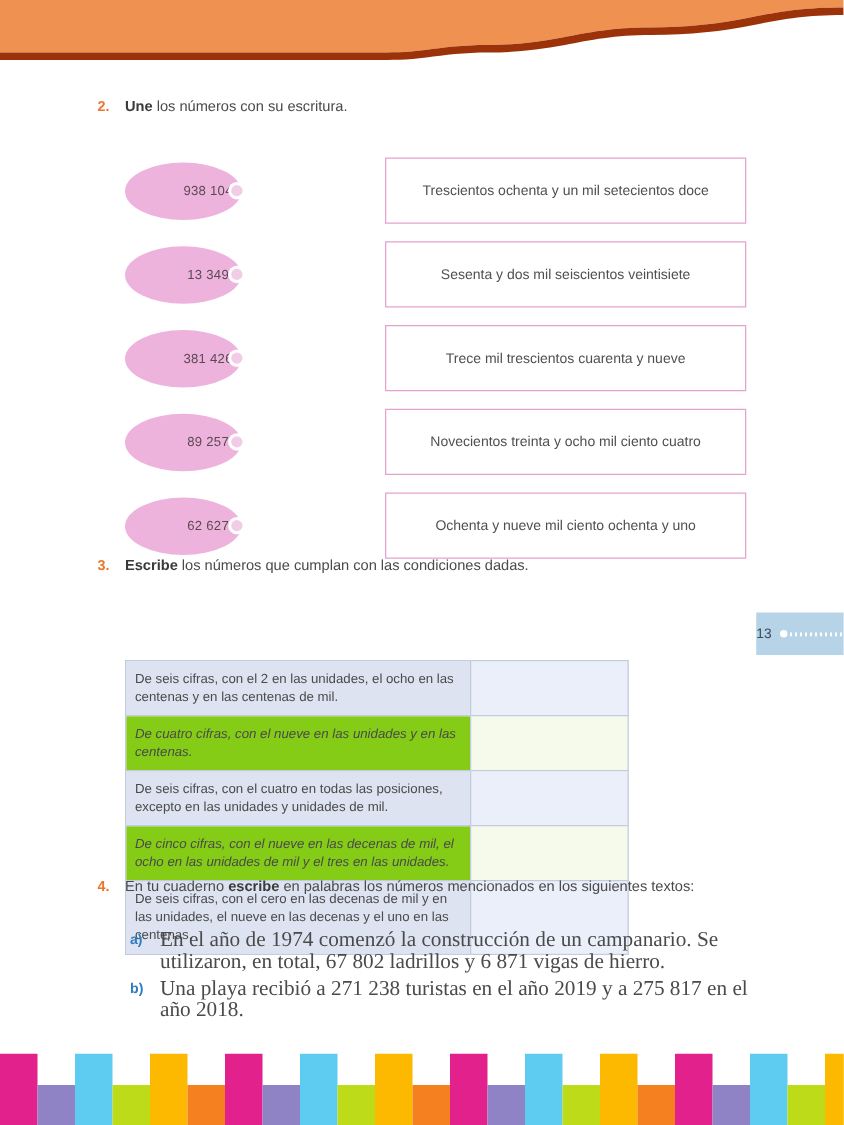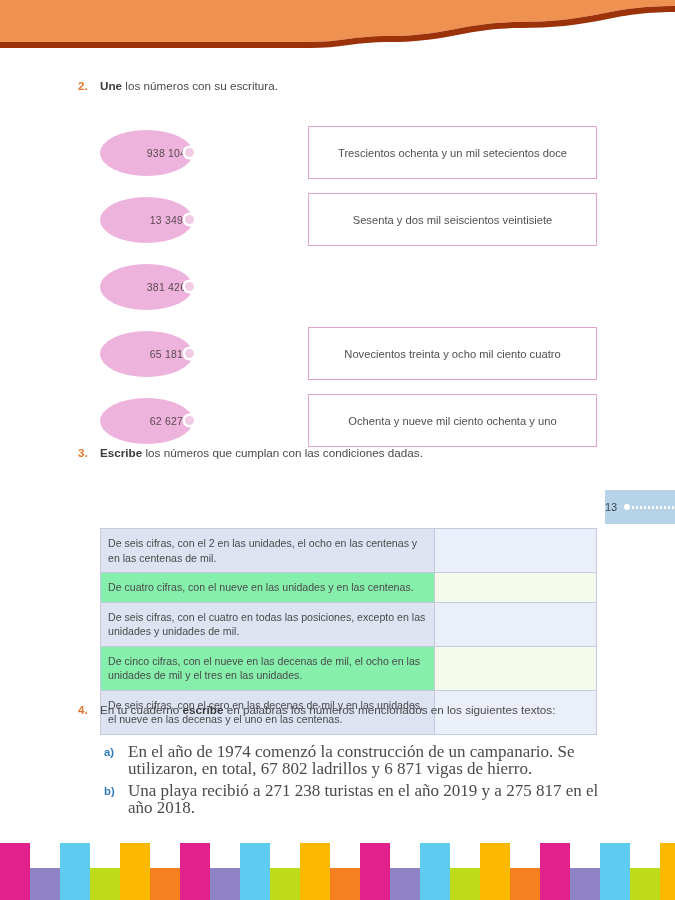--- a/index.html
+++ b/index.html
@@ -150,41 +150,41 @@
     margin-left: 2px;
     background-image: repeating-linear-gradient(to right,
       #ffffff 0, #ffffff 2px, transparent 2px, transparent 4px);
   }
 
   
   .cond-table {
     position: absolute;
     top: 476px;
     left: 100px;
-    width: 497px;
+    width: 403px;
     border-collapse: collapse;
     border: 1px solid #c3ccde;
   }
   .cond-table td {
     border: 1px solid #c3ccde;
     vertical-align: middle;
     font-size: 10.6px;
     line-height: 14.5px;
     color: #4a4a4a;
   }
   .cond-table td.desc {
     width: 335px;
     padding: 7px 8px 7px 7px;
   }
   .cond-table td.answer {
     width: 162px;
   }
   .row-blue  td.desc   { background: #dde3f1; }
   .row-blue  td.answer { background: #ebeffa; }
-  .row-green td.desc   { background: #86efac; }
+  .row-green td.desc   { background: #84cc16; font-style: italic; }
   .row-green td.answer { background: #f6faea; }
 
   
   .sub-list {
     position: absolute;
     top: 692px;
     left: 0;
     width: 675px;
   }
   .sub-item {
@@ -287,25 +287,28 @@
           <div class="wordbox">
             <span class="wordbox-label">Sesenta y dos mil seiscientos veintisiete</span>
           </div>
         </div>
 
         <div class="match-row">
           <div class="bubble">
             <span class="bubble-label">381 426</span>
           </div>
           <div class="bubble-dot"></div>
+          <div class="wordbox">
+            <span class="wordbox-label">Trece mil trescientos cuarenta y nueve</span>
+          </div>
         </div>
 
         <div class="match-row">
           <div class="bubble">
-            <span class="bubble-label">65 181</span>
+            <span class="bubble-label">89 257</span>
           </div>
           <div class="bubble-dot"></div>
           <div class="wordbox">
             <span class="wordbox-label">Novecientos treinta y ocho mil ciento cuatro</span>
           </div>
         </div>
 
         <div class="match-row">
           <div class="bubble">
             <span class="bubble-label">62 627</span>

